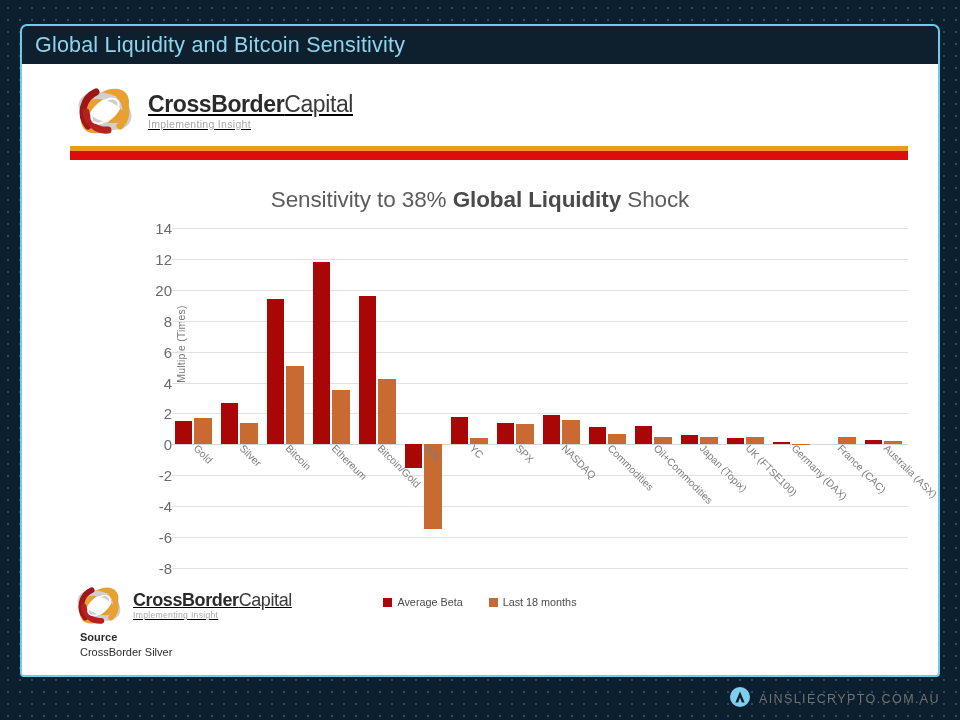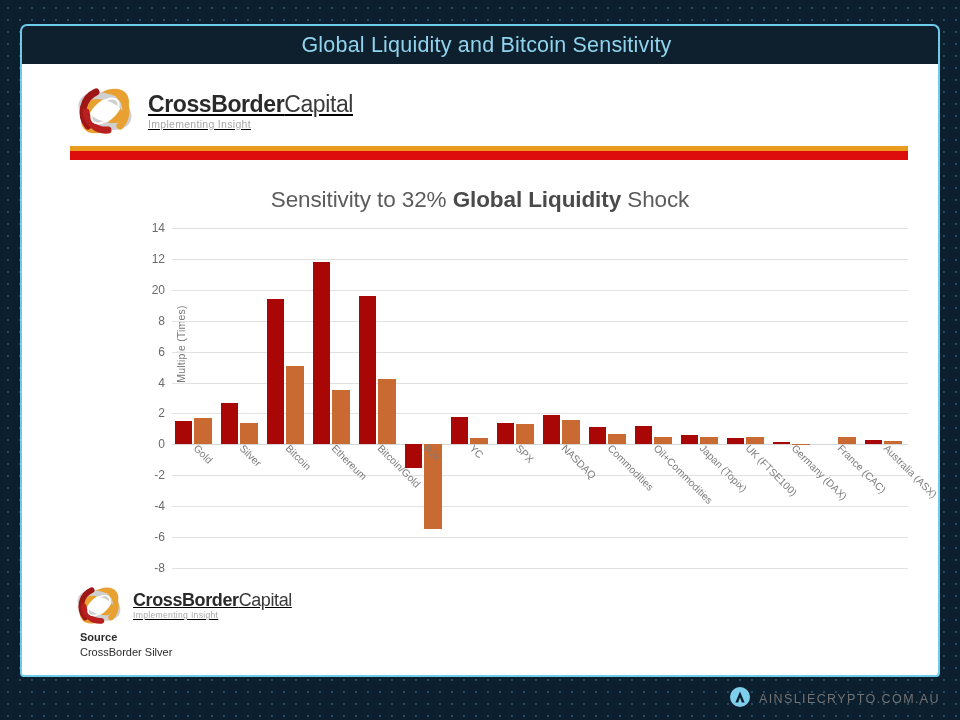--- a/index.html
+++ b/index.html
@@ -28,21 +28,20 @@
     width: 920px;
     height: 40px;
     background: #0e1f2d;
     border: 2px solid #6ecbea;
     border-radius: 7px 7px 0 0;
     border-bottom: none;
     display: flex;
     align-items: center;
     padding-left: 13px;
     z-index: 3;
-    justify-content: center;
   }
   #title-text {
     color: #8fd4ee;
     font-size: 21.5px;
     letter-spacing: 0.2px;
     white-space: nowrap;
   }
 
   
   #slide-panel {
@@ -148,23 +147,22 @@
     position: absolute;
     left: 0;
     right: 0;
     height: 1px;
     background: #e2e2e2;
   }
   .gridline.zero { background: #d6d6d6; }
   .ytick {
     position: absolute;
     right: 100%;
-    margin-right: 7px;
     transform: translateY(-50%);
-    font-size: 12px;
+    font-size: 15px;
     color: #6a6a6a;
     white-space: nowrap;
   }
 
   #bars {
     position: absolute;
     left: 54px;
     top: 0;
     right: 0;
     bottom: 0;
@@ -273,21 +271,21 @@
       <div class="cb-word-sub">Implementing Insight</div>
     </div>
   </div>
 
   <div id="divider">
     <div class="stripe-top"></div>
     <div class="stripe-bot"></div>
   </div>
 
   <div id="chart-title">
-    <span>Sensitivity to 32% </span><b>Global Liquidity</b><span> Shock</span>
+    <span>Sensitivity to 38% </span><b>Global Liquidity</b><span> Shock</span>
   </div>
 
   <div id="plot-wrap">
     <div id="y-axis-title">Multiple (Times)</div>
     <div id="grid">
         <div class="gridline" style="top: 0%;">
           <span class="ytick">14</span>
         </div>
         <div class="gridline" style="top: 9.09091%;">
           <span class="ytick">12</span>
@@ -400,20 +398,30 @@
           <div class="cat-label" style="top: 63.6364%;">France (CAC)</div>
         </div>
         <div class="bar-group">
           <div class="bar beta" title="Australia (ASX): 0.3" style="top: 62.2727%; height: 1.36364%;"></div>
           <div class="bar last" title="Australia (ASX): 0.25" style="top: 62.5%; height: 1.13636%;"></div>
           <div class="cat-label" style="top: 63.6364%;">Australia (ASX)</div>
         </div>
       </div>
   </div>
 
+  <div id="legend">
+      <div class="legend-item">
+        <span class="legend-swatch" style="background: rgb(169, 6, 6);"></span>
+        <span class="legend-text">Average Beta</span>
+      </div>
+      <div class="legend-item">
+        <span class="legend-swatch" style="background: rgb(201, 106, 50);"></span>
+        <span class="legend-text">Last 18 months</span>
+      </div>
+    </div>
 
   <div id="footer-logo">
     <div class="cb-mark">
       <svg width="50" height="47" viewBox="0 0 62 58">
         <g fill="none" stroke-width="7" stroke-linecap="round">
           <ellipse cx="31" cy="29" rx="24" ry="14" stroke="#e8a030" transform="rotate(-40 31 29)"></ellipse>
           <ellipse cx="31" cy="29" rx="24" ry="14" stroke="#cfcfcf" transform="rotate(20 31 29)"></ellipse>
           <path d="M14 44 A22 22 0 0 1 22 10" stroke="#9e1616"></path>
           <path d="M44 12 A22 22 0 0 1 46 44" stroke="#e8a030"></path>
           <path d="M12 30 A20 20 0 0 0 34 48" stroke="#b81f1f"></path>

